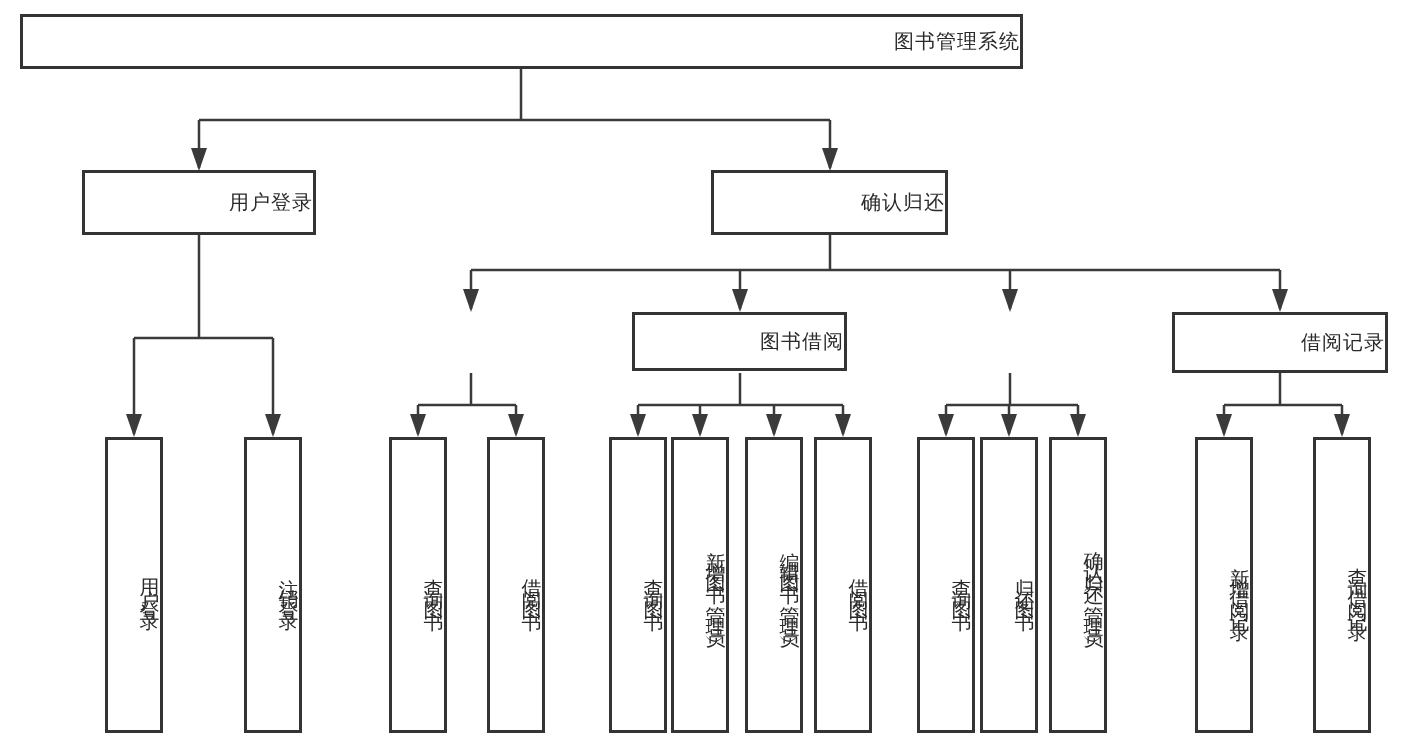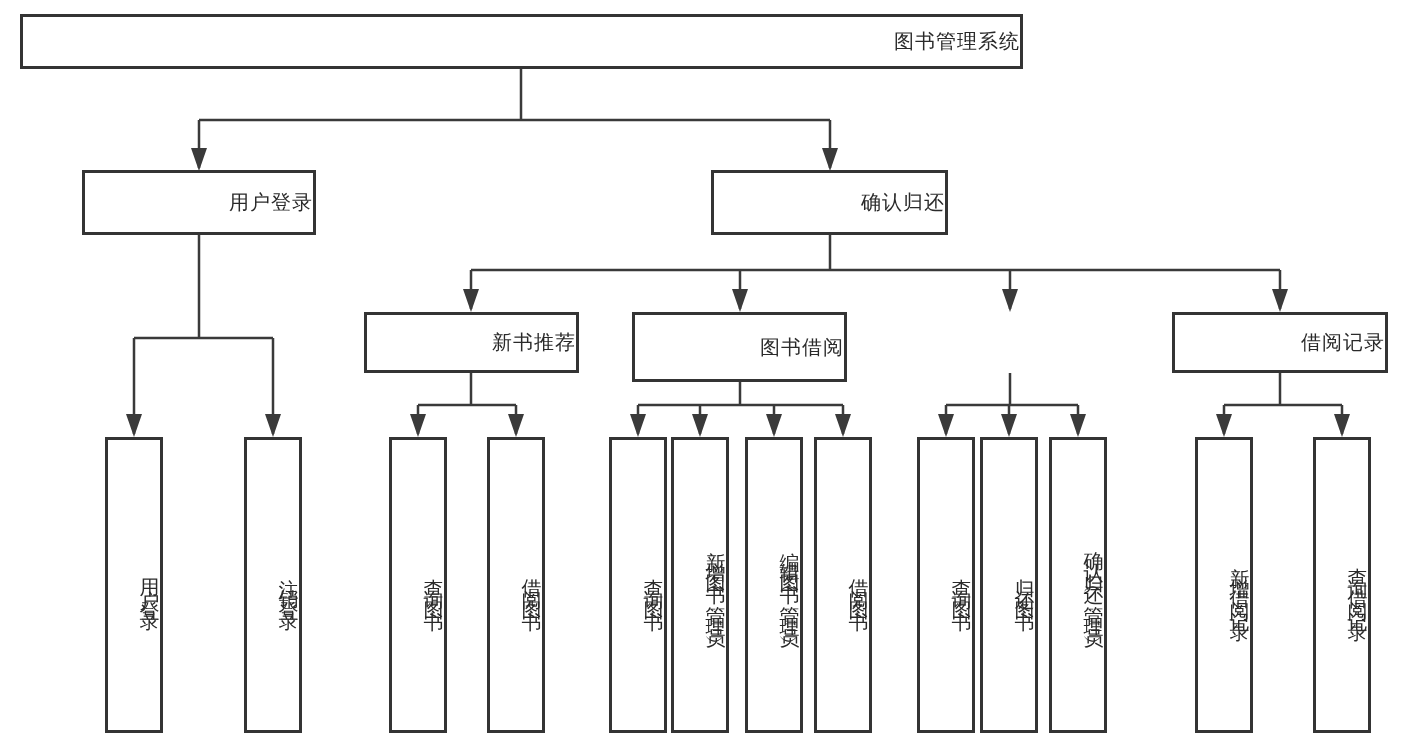--- a/index.html
+++ b/index.html
@@ -91,24 +91,21 @@
     <span>图书管理系统</span>
   </div>
 
   <div class="node" style="left:82px; top:170px; width:234px; height:65px;">
     <span>用户登录</span>
   </div>
   <div class="node" style="left:711px; top:170px; width:237px; height:65px;">
     <span>确认归还</span>
   </div>
 
-  <div class="node" style="left:364px; top:312px; width:215px; height:61px;">
-    <span>新书推荐</span>
-  </div>
-  <div class="node" style="left:632px; top:312px; width:215px; height:70px;">
+  <div class="node" style="left:632px; top:312px; width:215px; height:59px;">
     <span>图书借阅</span>
   </div>
   <div class="node" style="left:1172px; top:312px; width:216px; height:61px;">
     <span>借阅记录</span>
   </div>
 
   <div class="node leaf" style="left:105px; top:437px; width:58px; height:296px;">
     <span>用户登录</span>
   </div>
   <div class="node leaf" style="left:244px; top:437px; width:58px; height:296px;">

